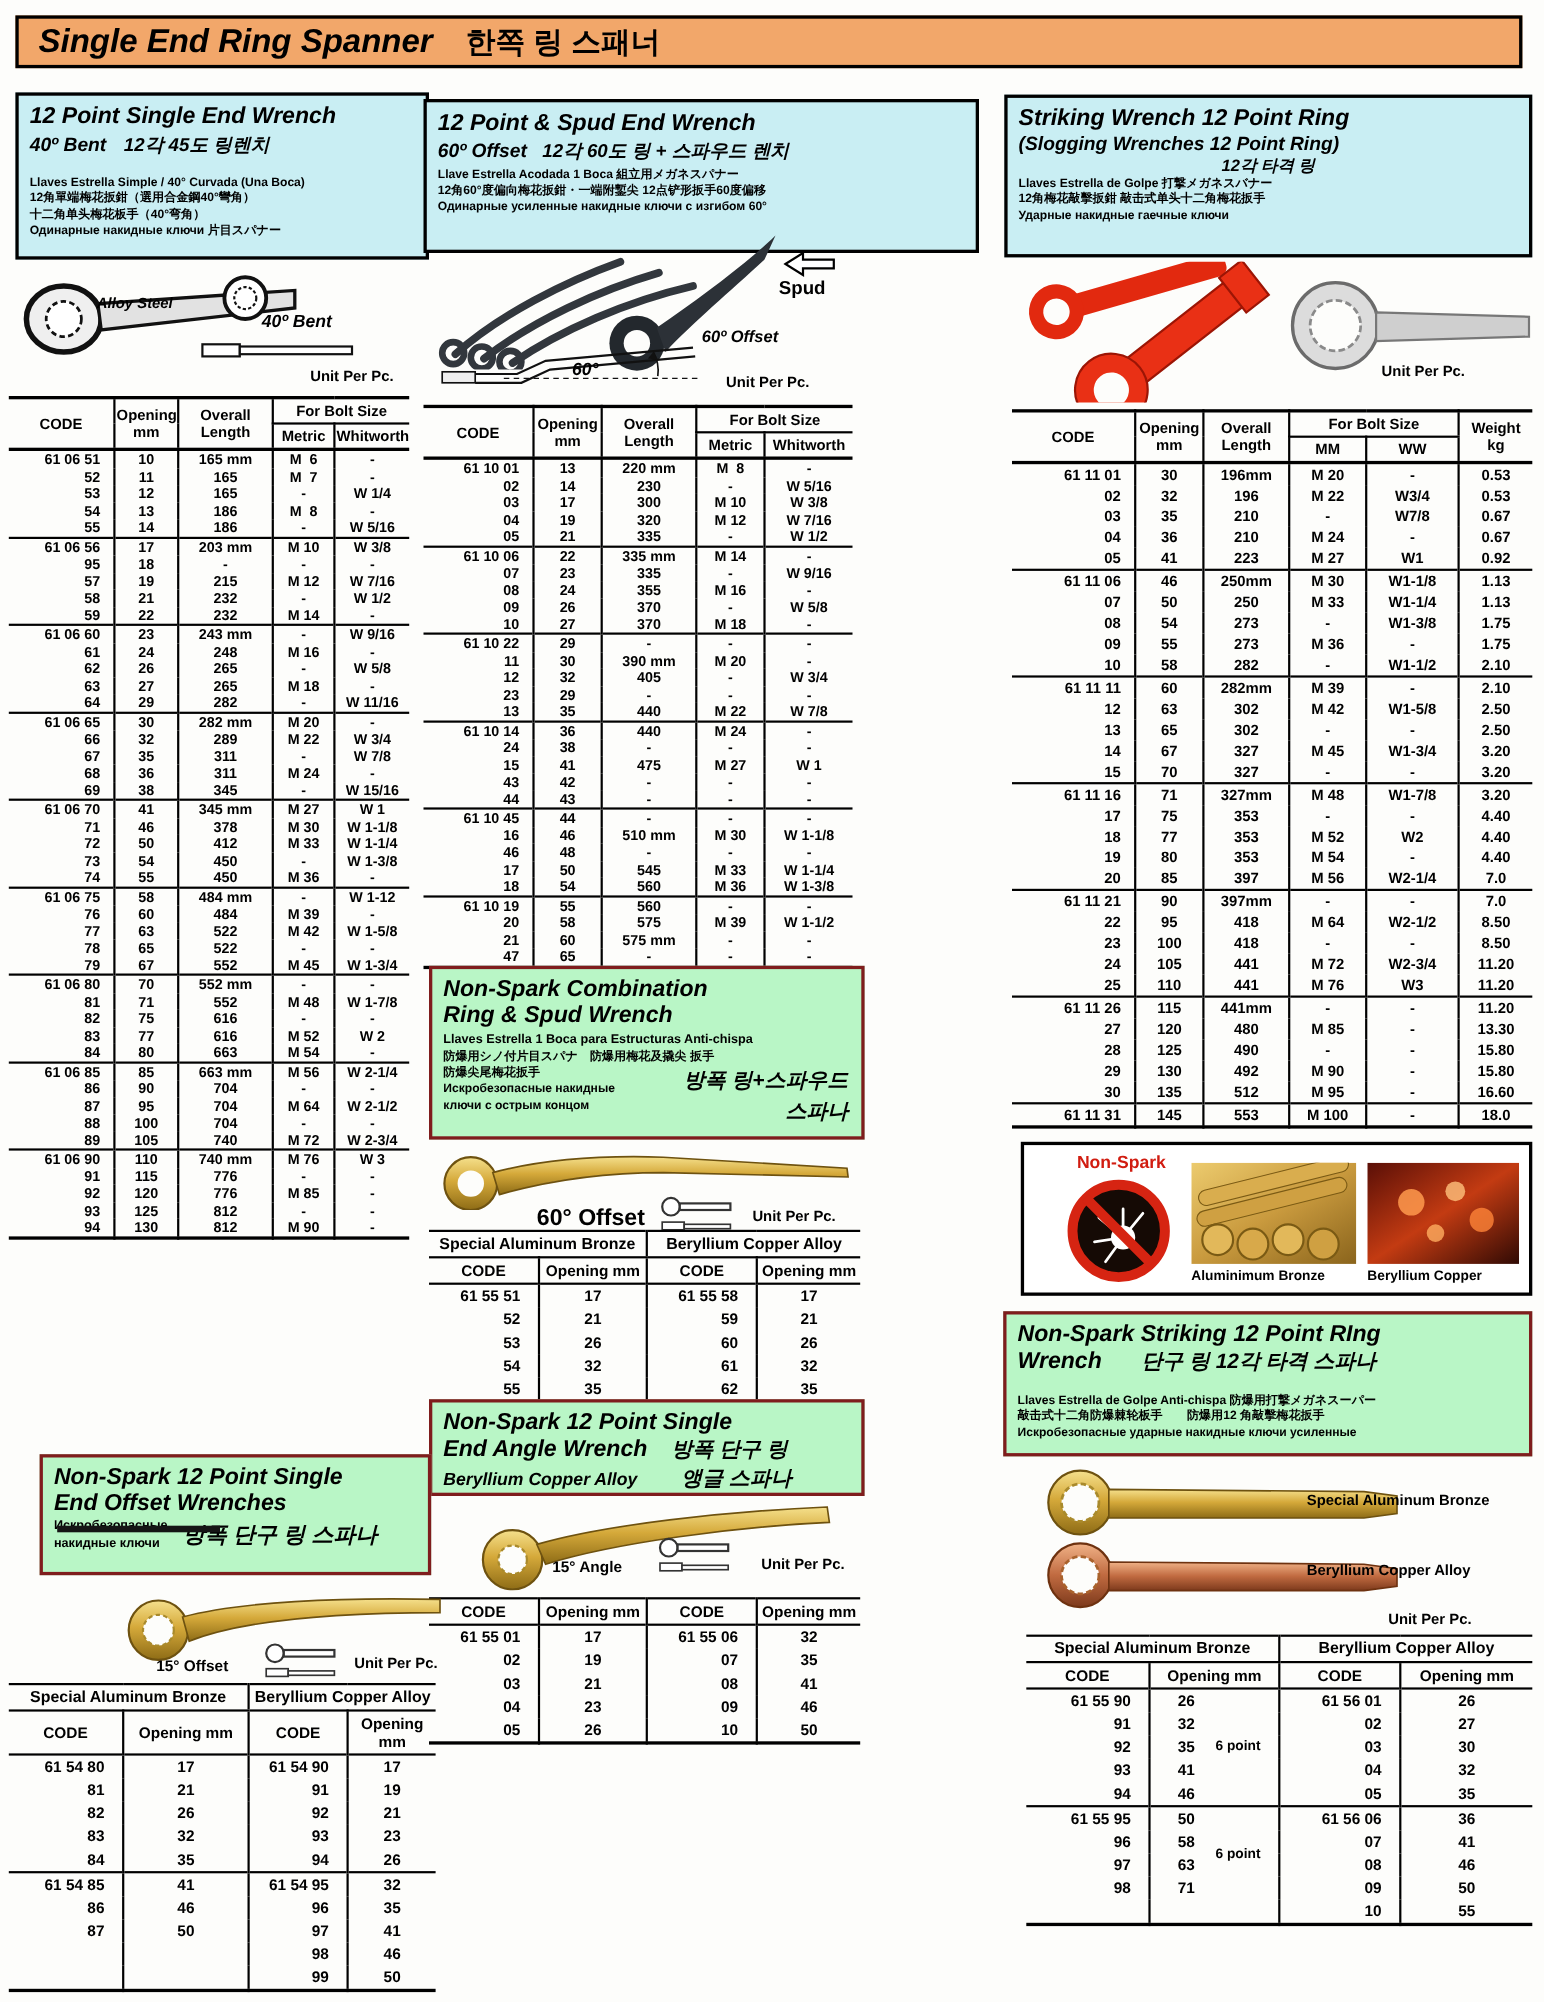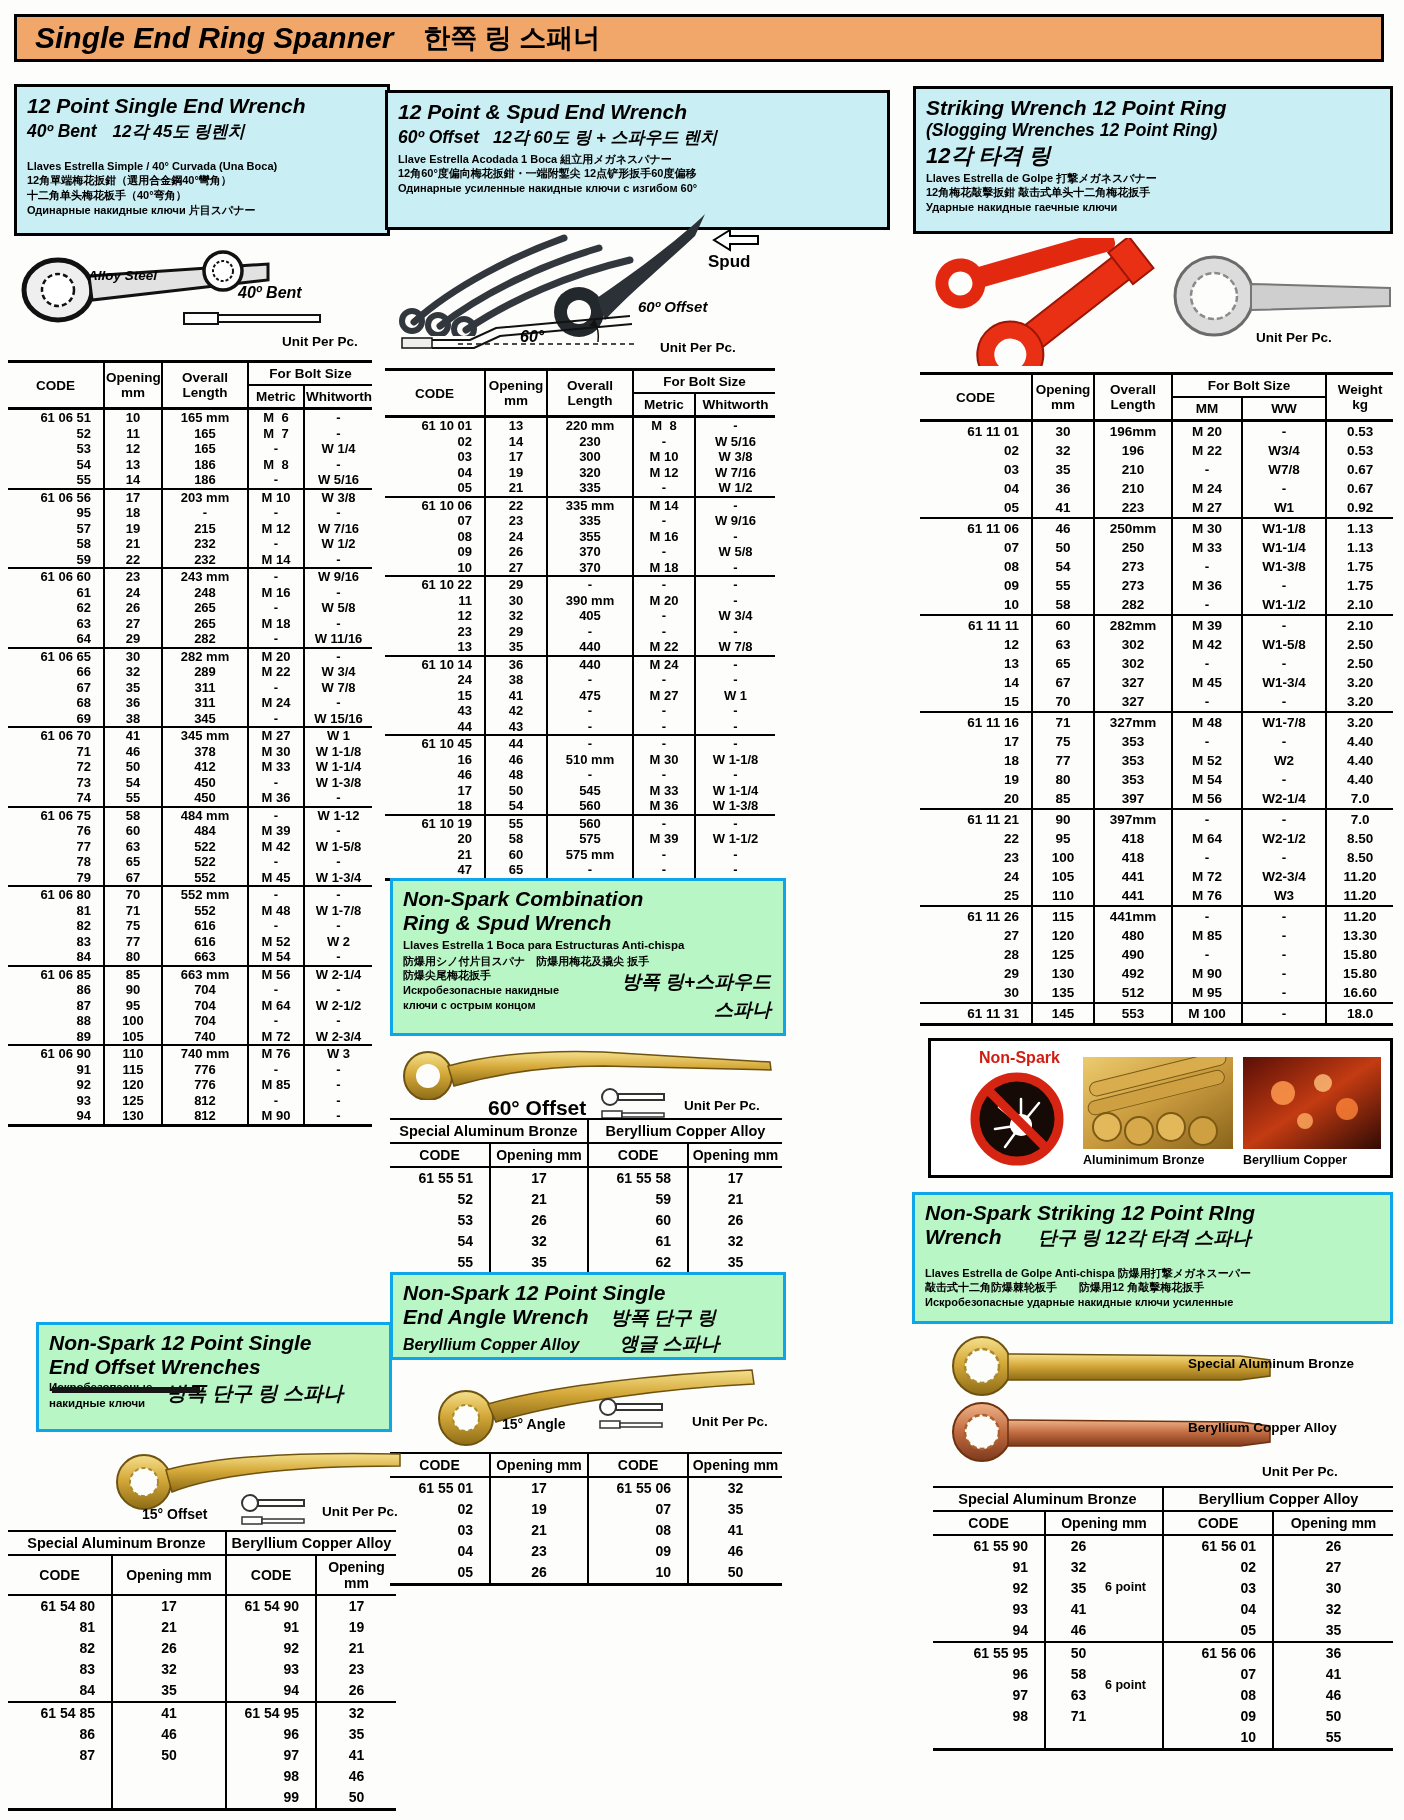--- a/index.html
+++ b/index.html
@@ -8,21 +8,21 @@
   .abs{position:absolute;}
 
   
   .banner{left:14px;top:14px;width:1370px;height:48px;background:#f2a76a;border:3px solid #000;
           display:flex;align-items:center;gap:30px;padding-left:18px;box-sizing:border-box;}
   .banner .en{font-style:italic;font-weight:bold;font-size:30px;}
   .banner .ko{font-weight:bold;font-size:27px;}
 
   
   .cyanbox{background:#c9eef3;border:3px solid #000;box-sizing:border-box;padding:7px 10px 5px;overflow:hidden;}
-  .greenbox{background:#b9f6c6;border:3px solid #0ea5e9;box-sizing:border-box;padding:6px 10px 5px;overflow:hidden;}
+  .greenbox{background:#b9f6c6;border:3px solid #7f1d1d;box-sizing:border-box;padding:6px 10px 5px;overflow:hidden;}
   .bt1{font-style:italic;font-weight:bold;font-size:21px;line-height:1.12;}
   .bt2{font-style:italic;font-weight:bold;font-size:17.5px;}
   .btko{font-style:italic;font-weight:bold;font-size:17px;}
   .sm{font-size:11px;font-weight:bold;line-height:1.35;white-space:nowrap;}
   .unit{font-weight:bold;font-size:13.5px;}
   .lab{font-weight:bold;font-size:13px;}
   .labi{font-style:italic;font-weight:bold;font-size:15px;}
 
   
   table.spec{border-collapse:collapse;table-layout:fixed;font-weight:bold;
@@ -920,21 +920,21 @@
           <td class="c1">26</td>
           <td class="c2">10</td>
           <td class="c3">50</td>
         </tr>
       </tbody>
     </table>
 
   <div class="abs cyanbox" style="left:913px;top:86px;width:480px;height:148px">
     <div class="bt1">Striking Wrench 12 Point Ring</div>
     <div class="bt2">(Slogging Wrenches 12 Point Ring)</div>
-    <div class="btko" style="text-align:left;font-size:22px">12각 타격 링</div>
+    <div class="btko" style="text-align:center;font-size:15px">12각 타격 링</div>
     <div class="sm">Llaves Estrella de Golpe  打撃メガネスバナー</div>
     <div class="sm">12角梅花敲擊扳鉗 敲击式单头十二角梅花扳手</div>
     <div class="sm">Ударные накидные гаечные ключи</div>
   </div>
 
   <svg class="abs" style="left:918px;top:238px" width="255" height="128" viewBox="0 0 255 128">
     <g transform="rotate(-16 60 56)">
       <rect x="56" y="30" width="150" height="21" rx="8" fill="#e2290f"></rect>
       <circle cx="46" cy="41" r="25" fill="#e2290f"></circle>
         <circle cx="46" cy="41" r="12" fill="#fdfdfb"></circle>
@@ -1392,21 +1392,21 @@
           </tr>
         </tbody>
       </table>
     <span class="note6" style="left:172px;top:94px">6 point</span>
     <span class="note6" style="left:172px;top:192px">6 point</span>
   </div>
 
   <div class="abs greenbox" style="left:36px;top:1322px;width:356px;height:110px">
     <div class="bt1">Non-Spark 12 Point Single</div>
     <div class="bt1">End Offset Wrenches</div>
-    <div style="display:flex;gap:14px;align-items:flex-start;margin-top:2px">
+    <div style="display:flex;gap:14px;align-items:center;margin-top:2px">
       <div>
         <div class="sm" style="font-size:11.5px">Искробезопасные</div>
         <div class="sm" style="font-size:11.5px">накидные ключи</div>
       </div>
       <div class="btko" style="font-size:20px">방폭 단구 링 스파나</div>
     </div>
   </div>
   <div class="abs" style="left:52px;top:1387px;width:148px;height:6px;background:#151515"></div>
 
   <svg class="abs" style="left:108px;top:1440px" width="300" height="72" viewBox="0 0 300 72">

